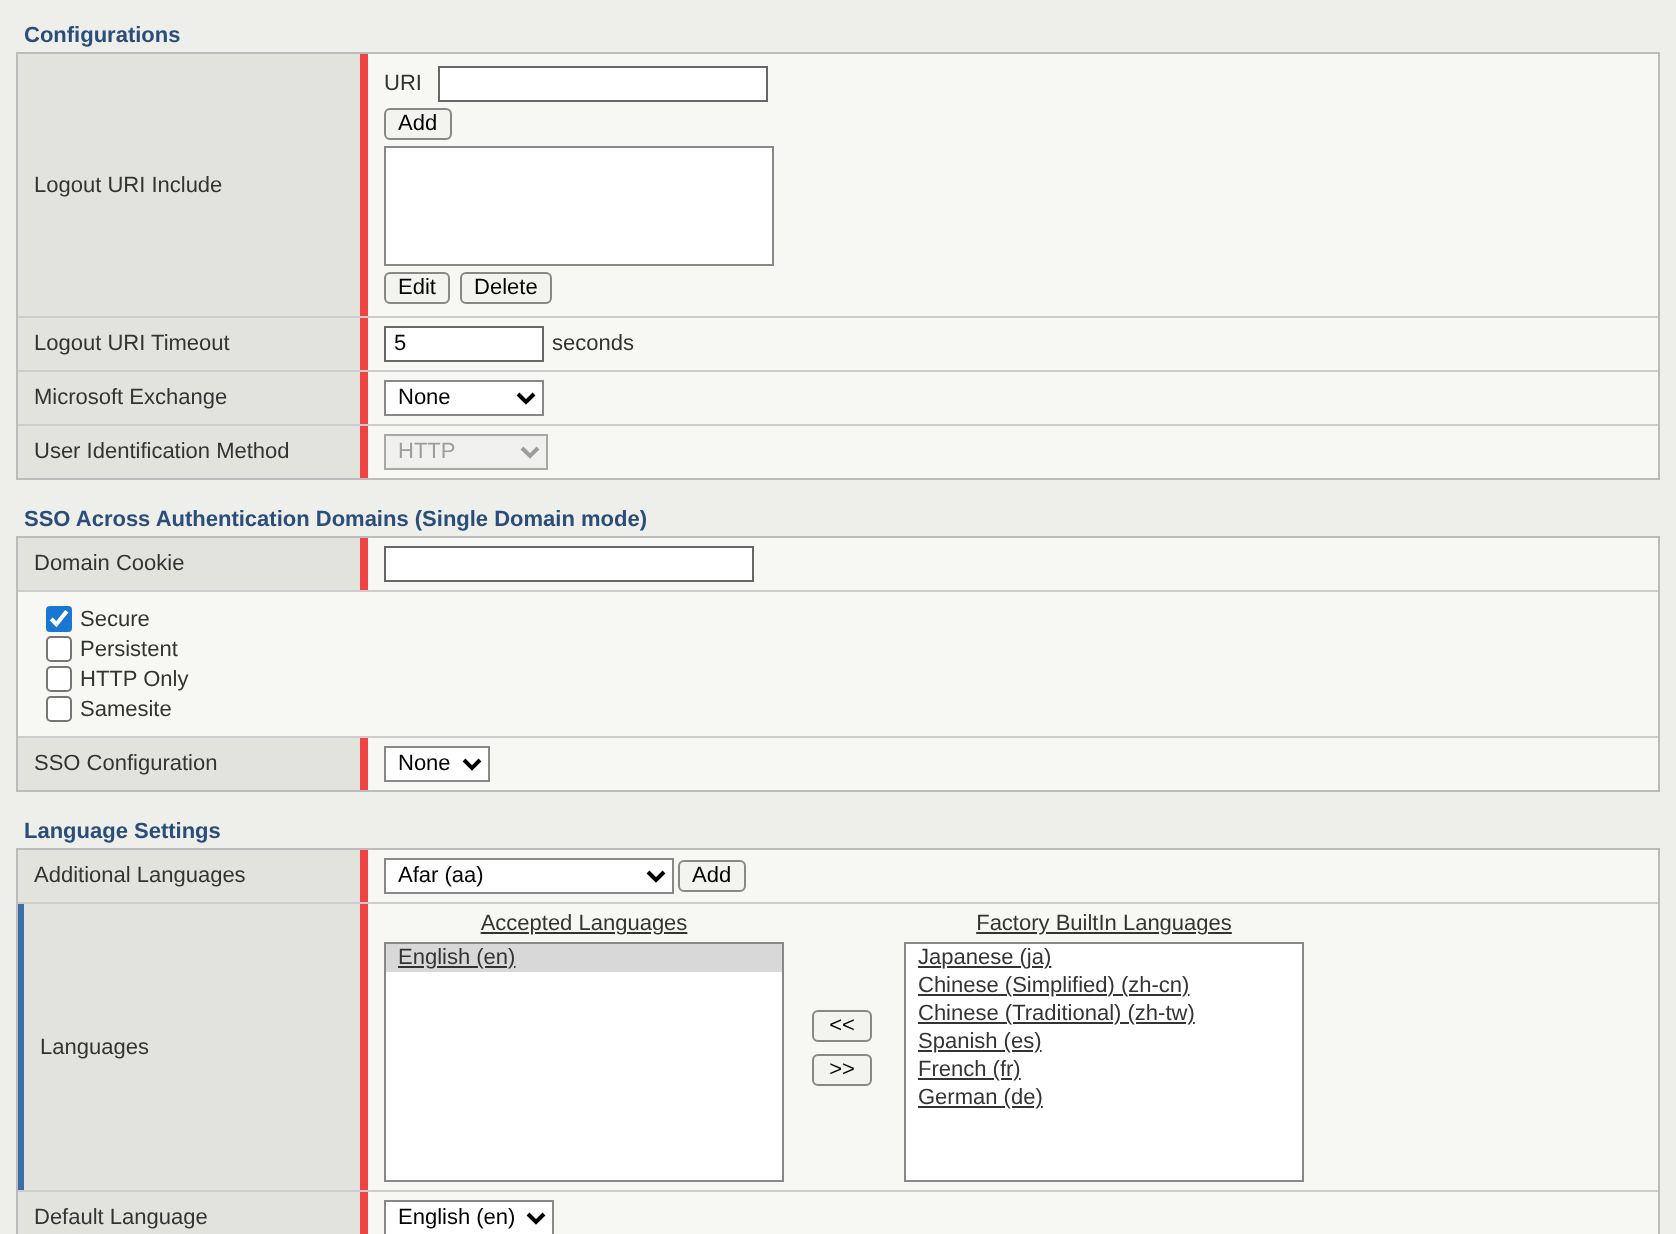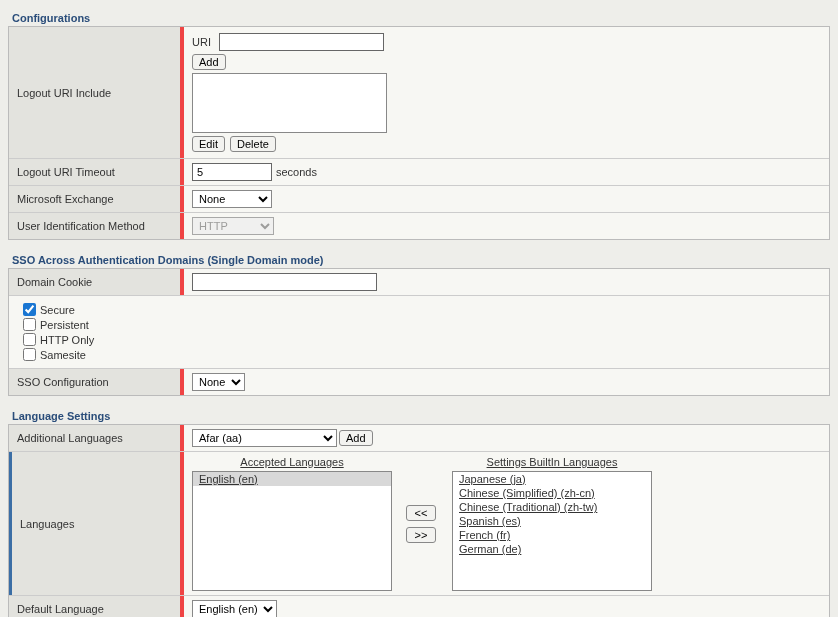--- a/index.html
+++ b/index.html
@@ -239,21 +239,21 @@
           <div class="dual-header">Accepted Languages</div>
           <div class="multi-list" id="accepted-list">
               <div class="item selected">English (en)</div>
             </div>
         </div>
         <div class="mid-btns">
           <button>&lt;&lt;</button>
           <button>&gt;&gt;</button>
         </div>
         <div class="dual-col">
-          <div class="dual-header">Settings BuiltIn Languages</div>
+          <div class="dual-header">Factory BuiltIn Languages</div>
           <div class="multi-list" id="factory-list">
               <div class="item">Japanese (ja)</div>
               <div class="item">Chinese (Simplified) (zh-cn)</div>
               <div class="item">Chinese (Traditional) (zh-tw)</div>
               <div class="item">Spanish (es)</div>
               <div class="item">French (fr)</div>
               <div class="item">German (de)</div>
             </div>
         </div>
       </div>

